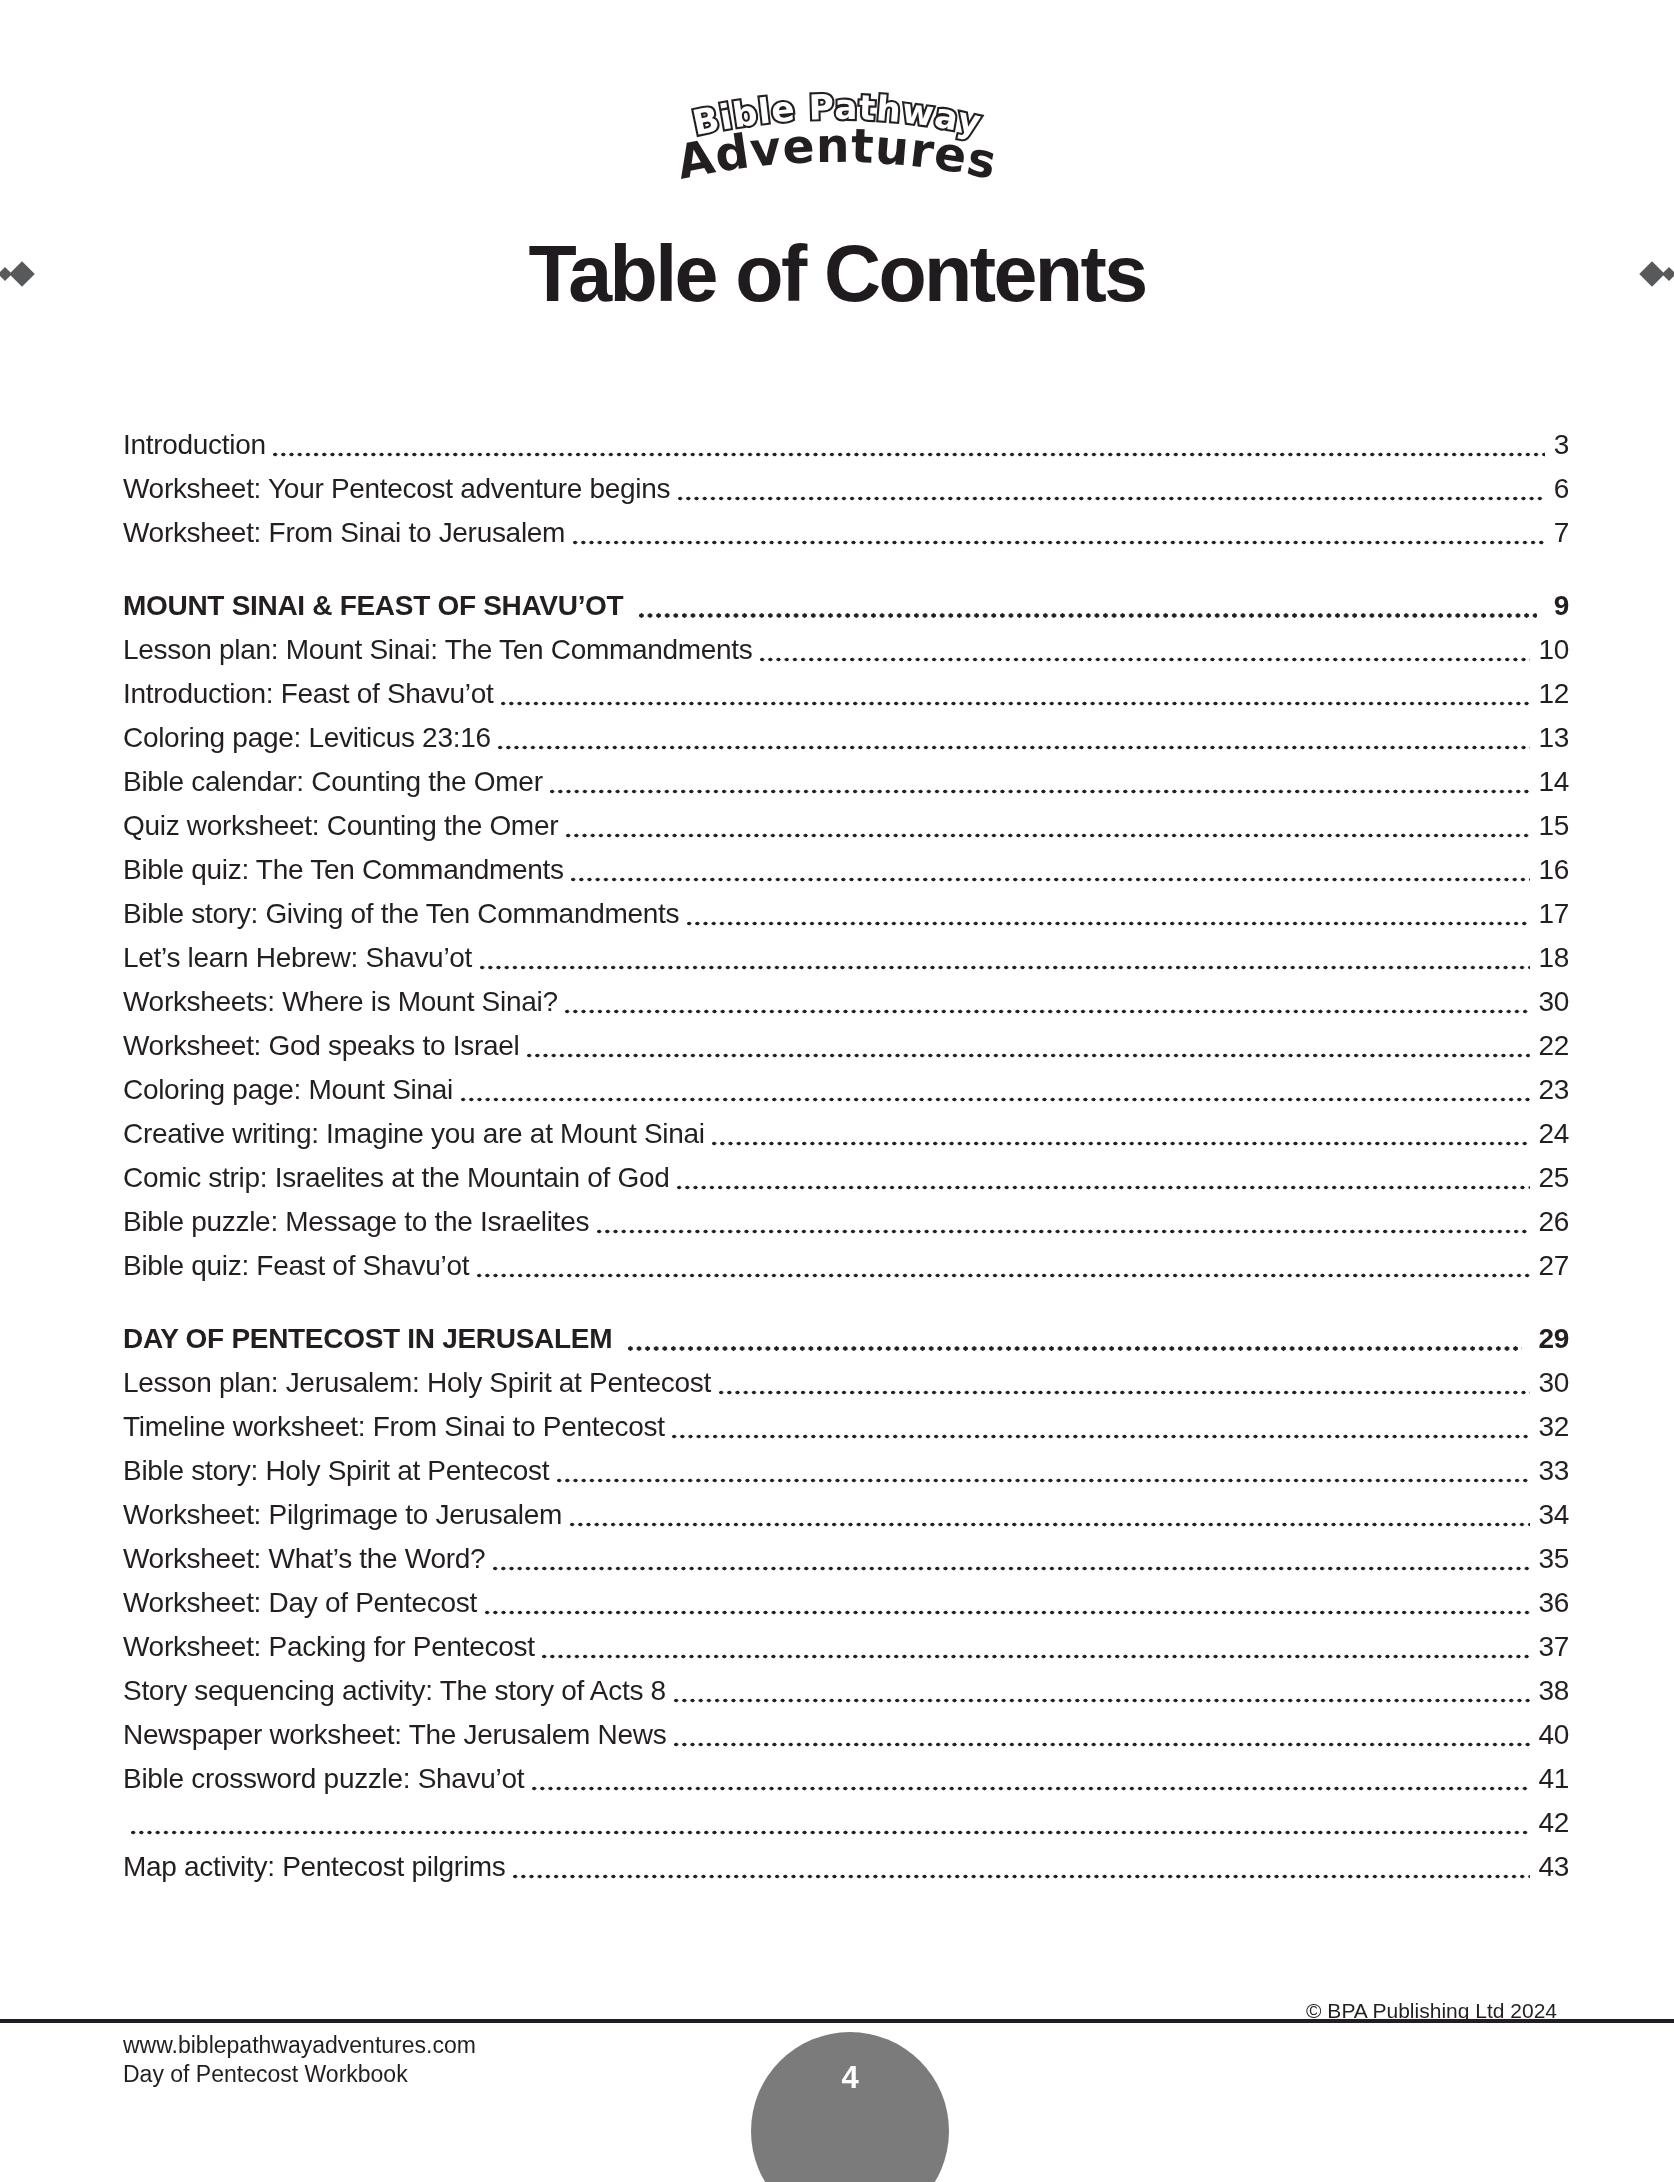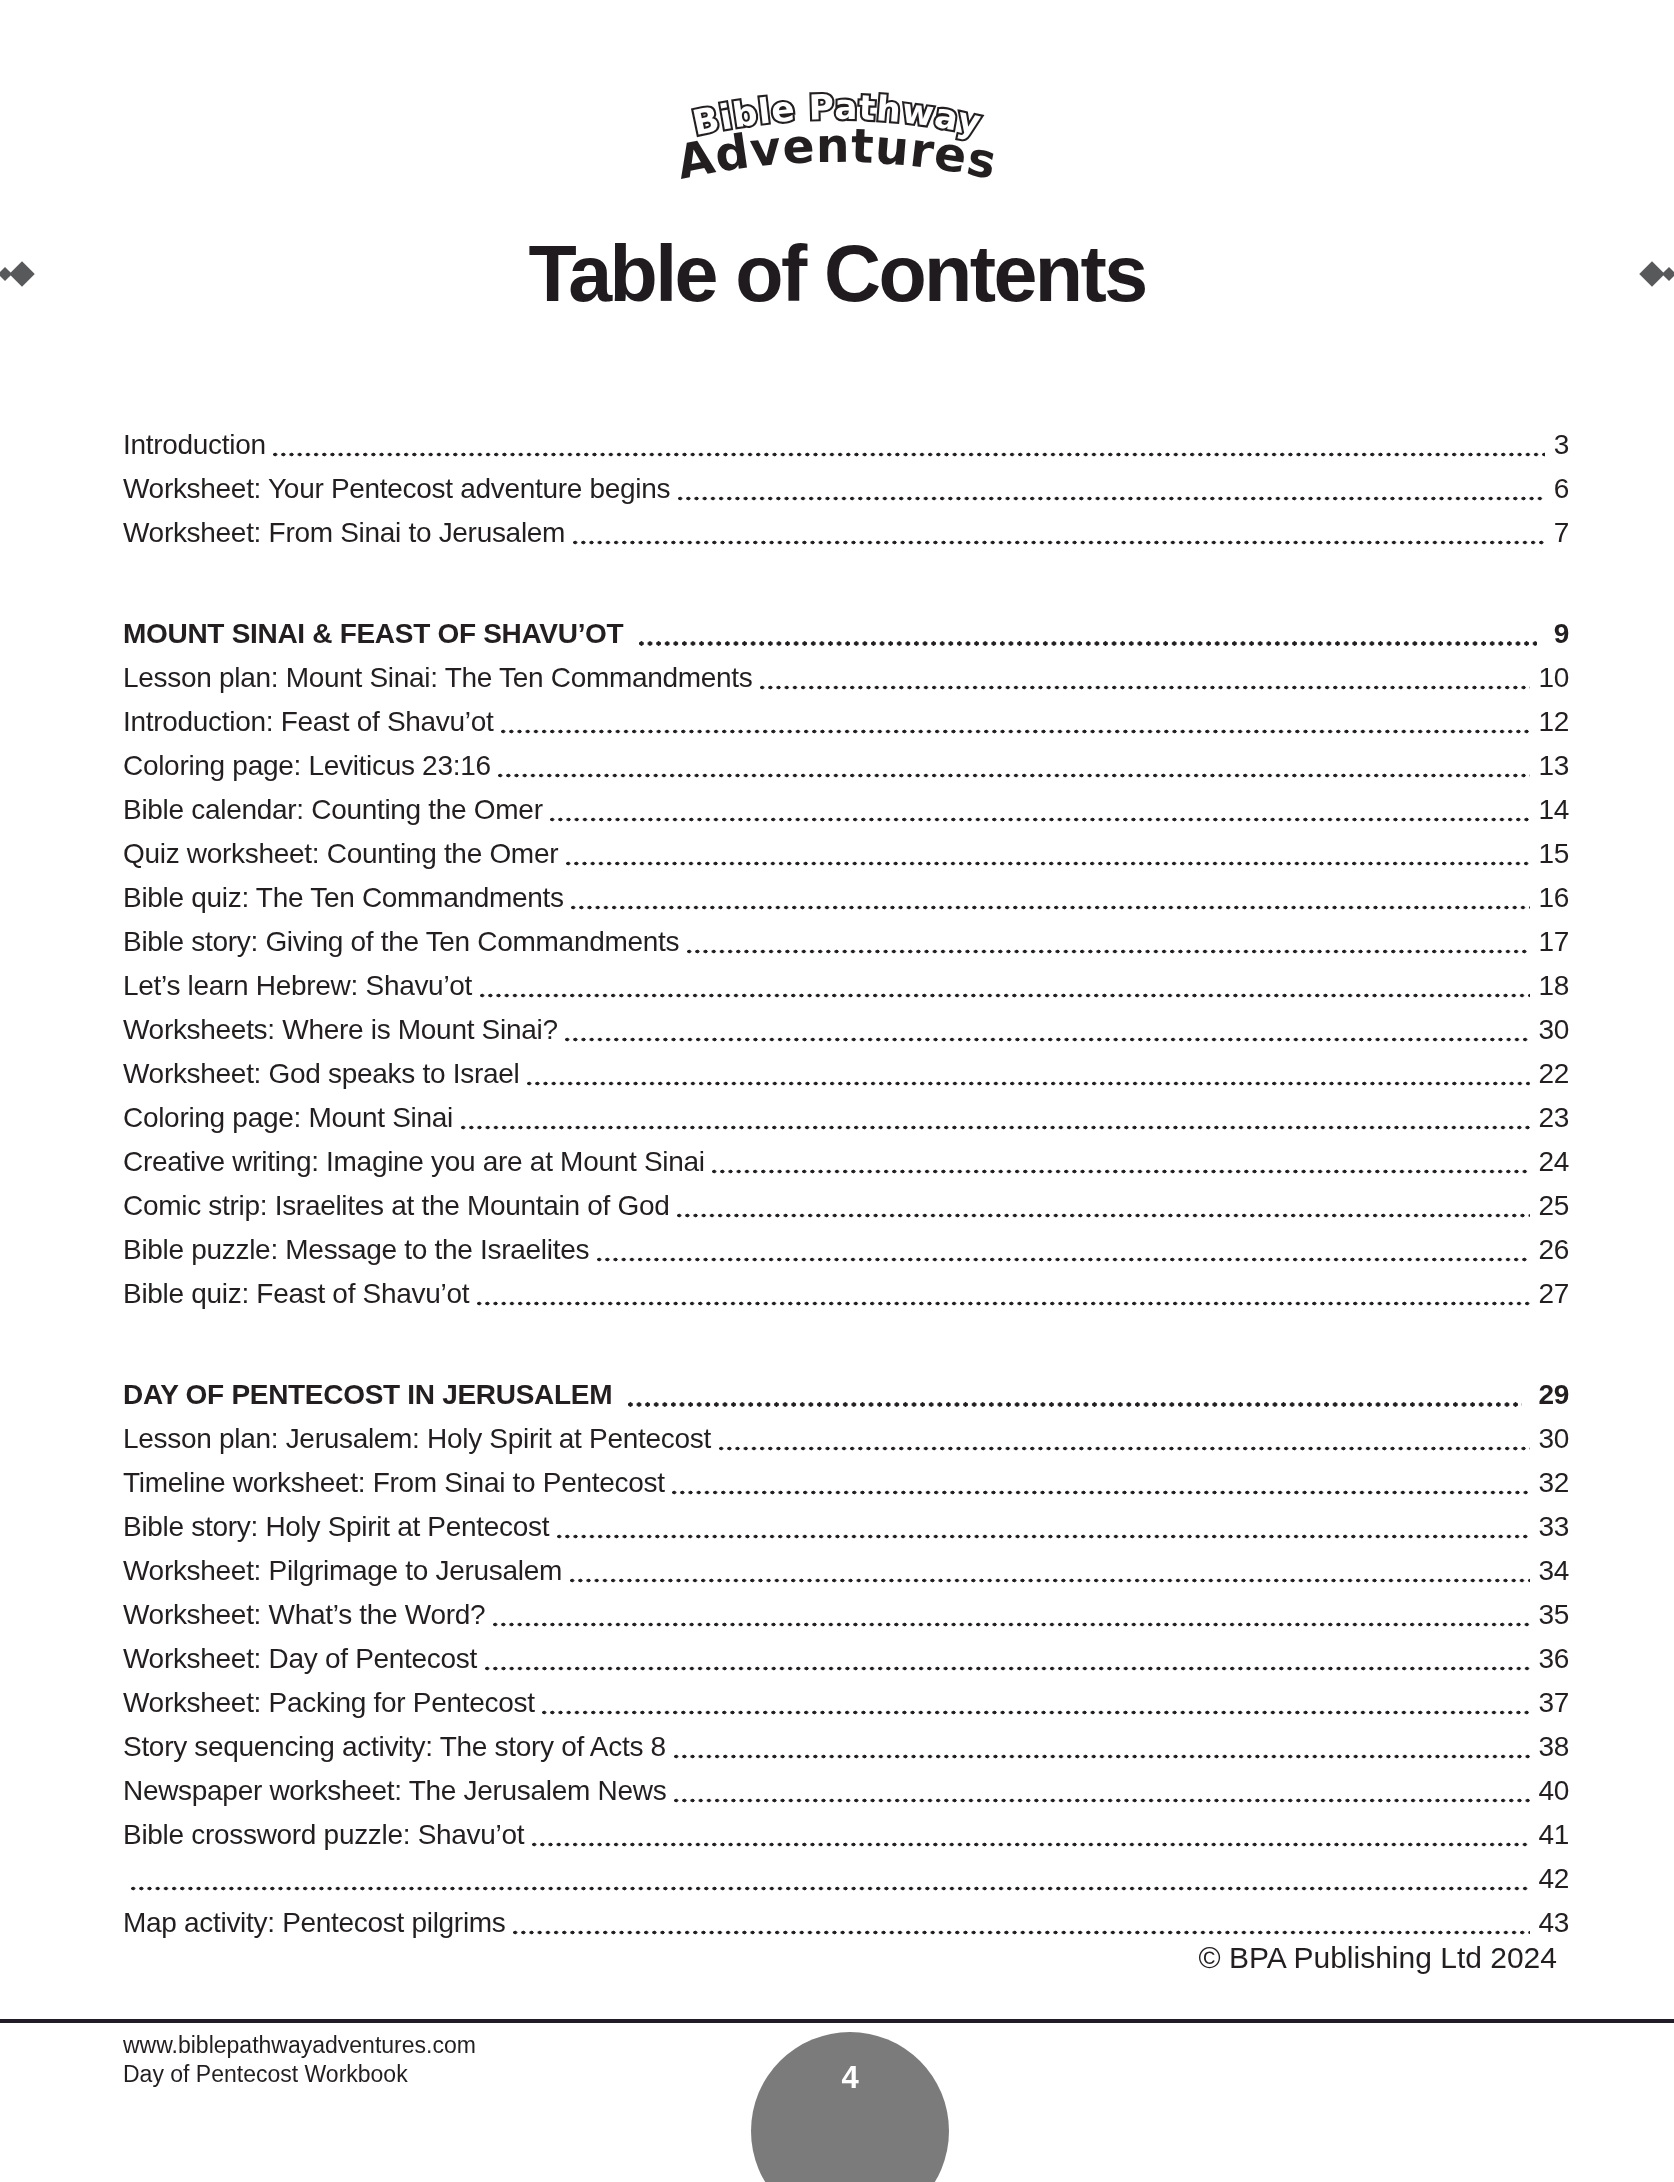--- a/index.html
+++ b/index.html
@@ -97,43 +97,43 @@
     background-image: radial-gradient(circle at 2.2px 2.6px, #231f20 1.8px, transparent 2.2px);
     background-size: 8.2px 5.2px;
     background-repeat: repeat-x;
   }
   .toc-row .pagenum { white-space: nowrap; }
   .toc-row.header { font-weight: bold; }
   .toc-row.header .leader {
     background-image: radial-gradient(circle at 2.4px 2.6px, #231f20 2.1px, transparent 2.4px);
     background-size: 8.6px 5.2px;
   }
-  .toc-row.section-gap { margin-top: 57px; gap: 8px; }
+  .toc-row.section-gap { margin-top: 29px; gap: 8px; }
 
   
   .footer-rule {
     position: absolute;
     top: 2019px;
     left: 0;
     width: 100%;
     height: 4.3px;
     background: #211c28;
   }
   .footer-left {
     position: absolute;
     top: 2031px;
     left: 123px;
     font-size: 23px;
     line-height: 29px;
   }
   .footer-right {
     position: absolute;
-    top: 1941px;
+    top: 1999px;
     right: 117px;
-    font-size: 30px;
+    font-size: 21px;
     margin-left: 16px;
   }
   .page-circle {
     position: absolute;
     top: 2032px;
     left: 751px;
     width: 198px;
     height: 198px;
     border-radius: 50%;
     background: #7b7b7b;

